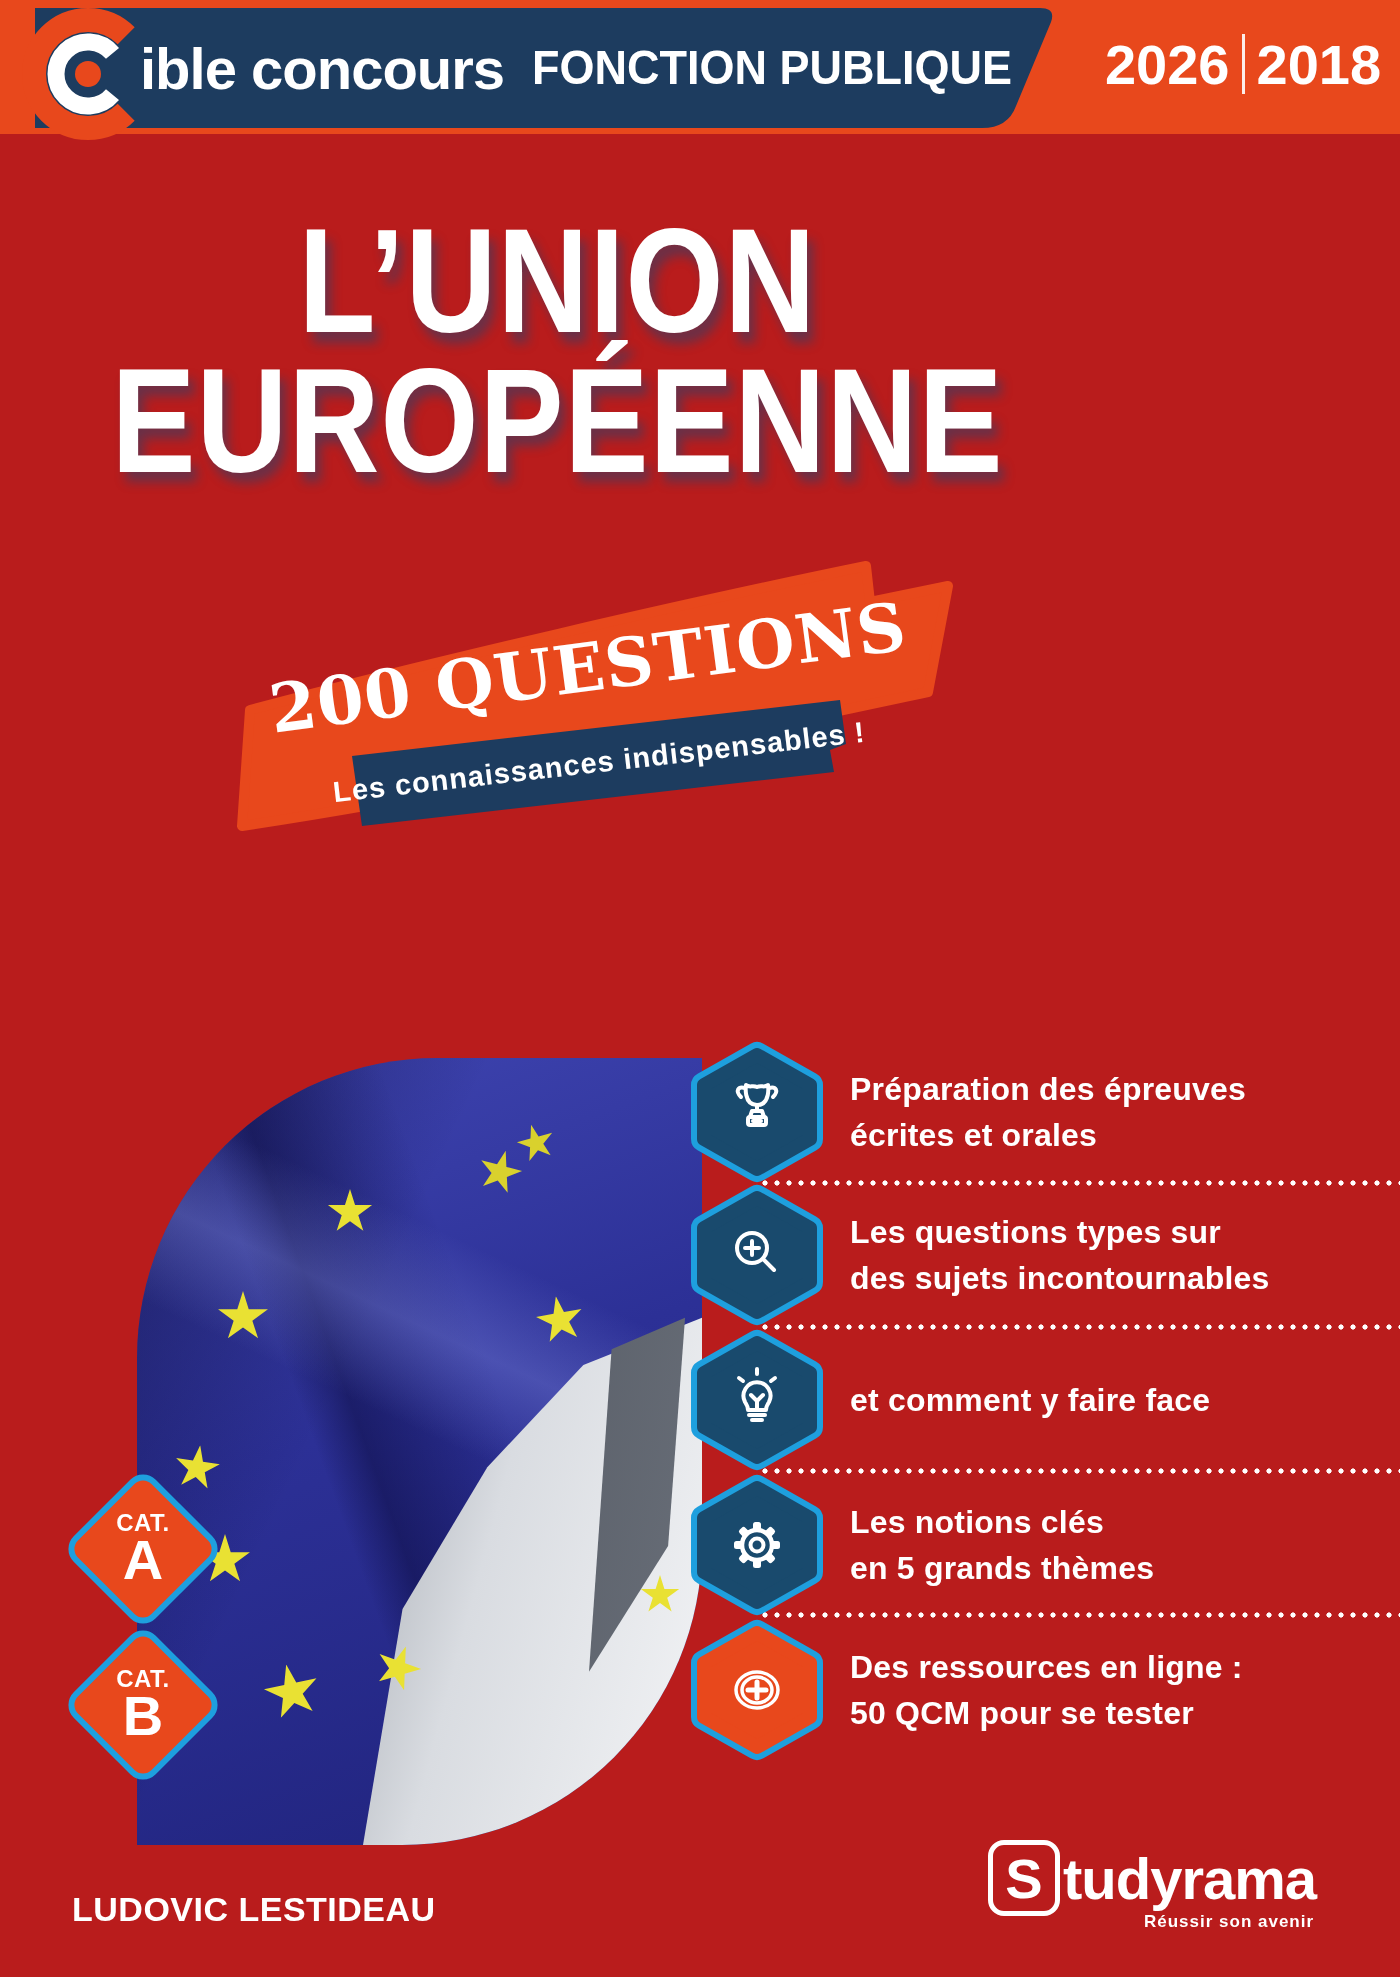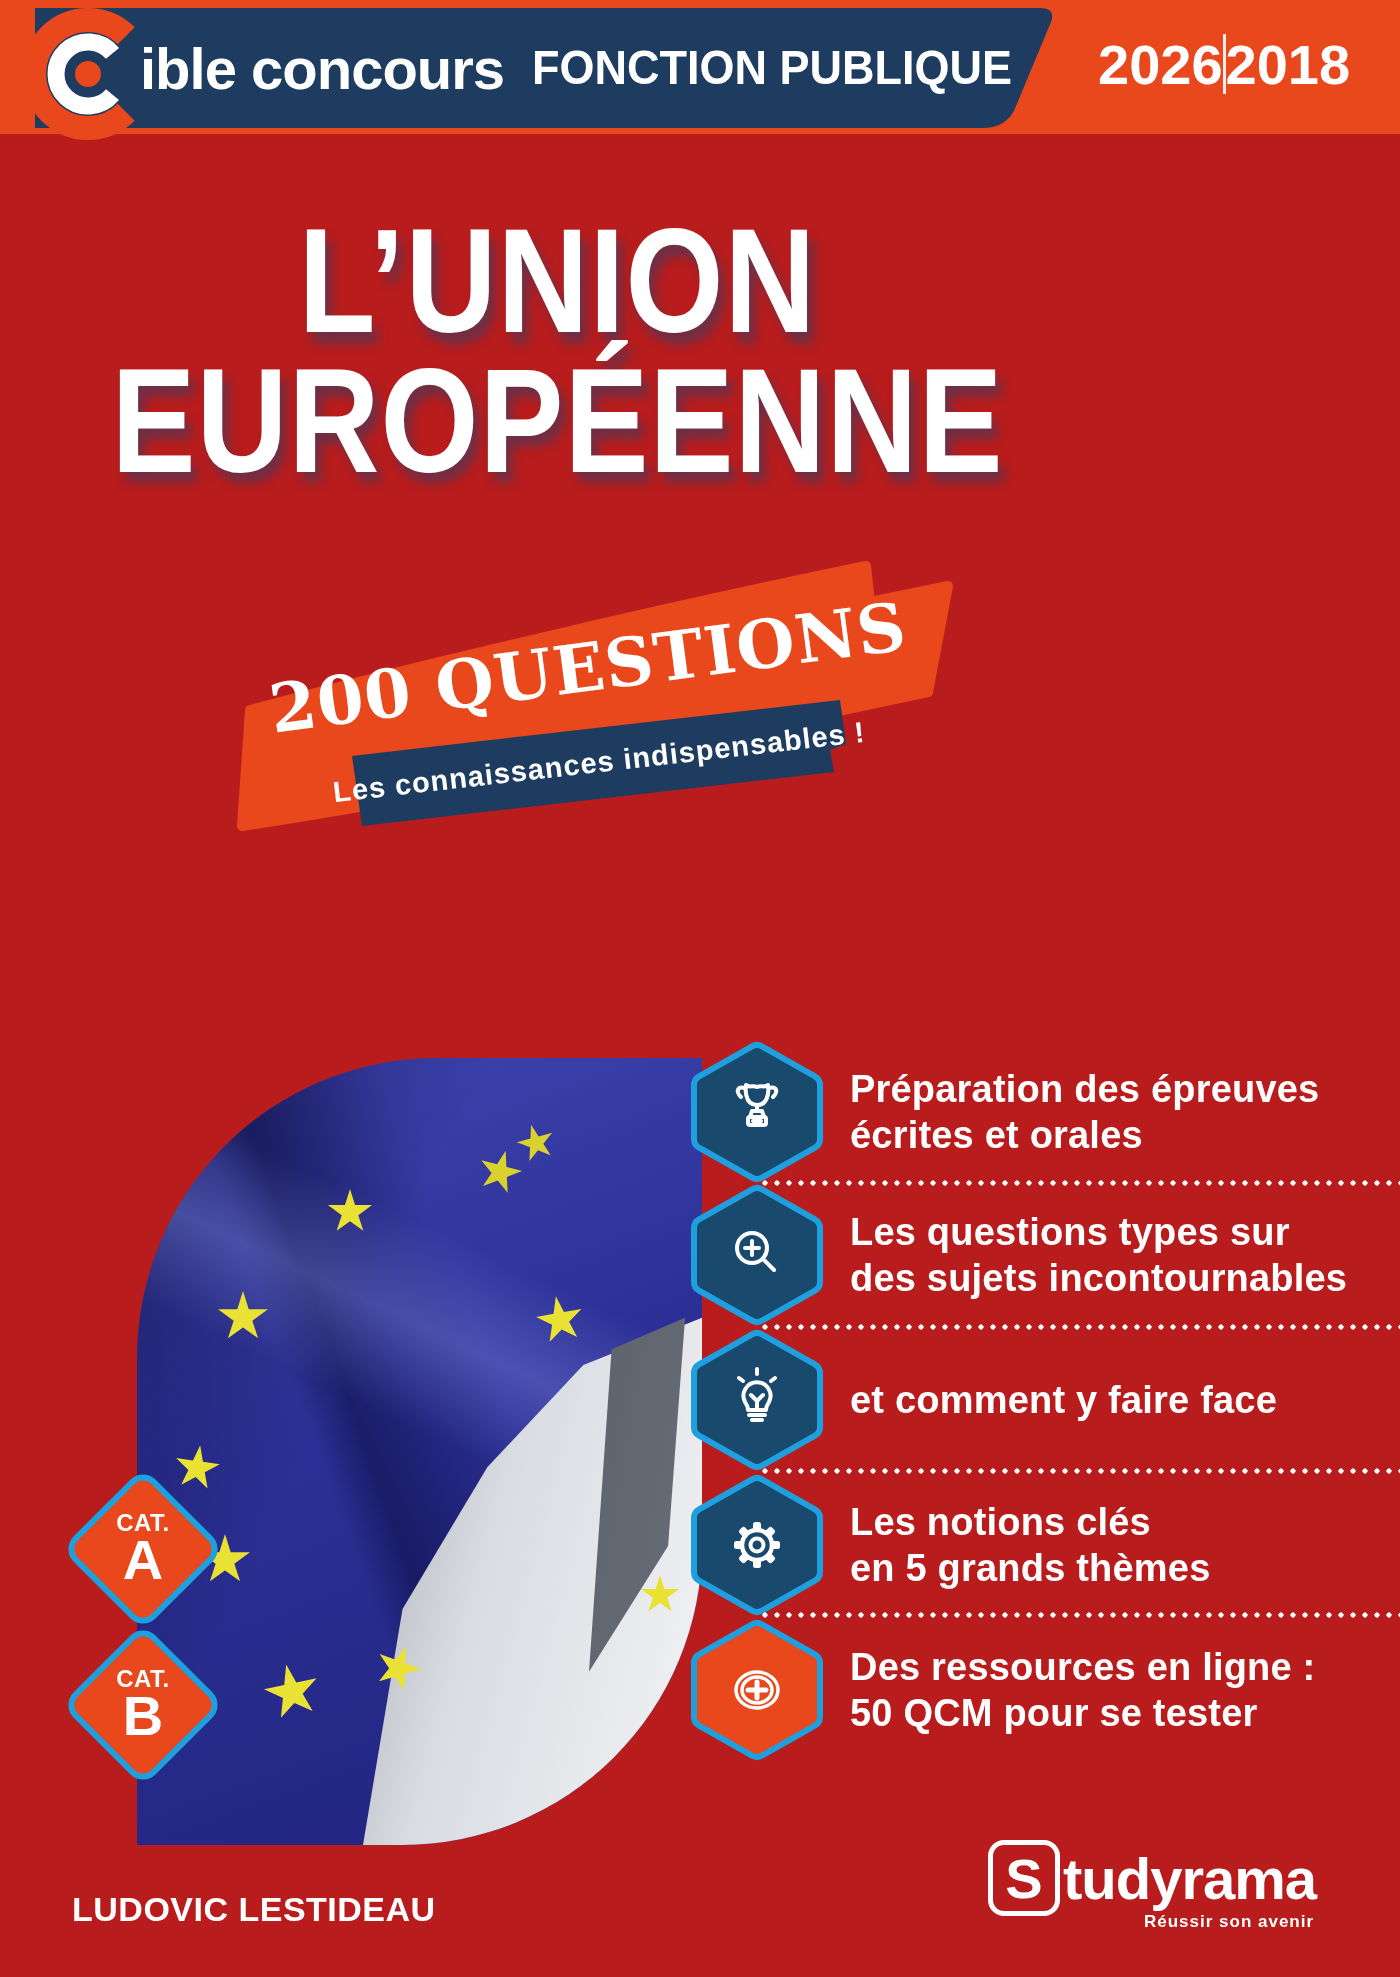--- a/index.html
+++ b/index.html
@@ -6,21 +6,21 @@
   #cover{
     position:relative; width:1400px; height:1977px; overflow:hidden;
     background:#b91c1c; font-family:"Liberation Sans", sans-serif;
   }
   
   .topbar{position:absolute;left:0;top:0;width:1400px;height:134px;background:#e8481c;}
   .navyband{position:absolute;left:0;top:0;width:1400px;height:140px;}
   .brandrow{position:absolute;left:140px;top:8px;height:120px;display:flex;align-items:center;gap:28px;z-index:6;}
   .brand{color:#fff;font-size:58px;font-weight:800;letter-spacing:-1px;}
   .collection{color:#fff;font-size:45px;font-weight:700;letter-spacing:0px;transform:scaleY(1.08);}
-  .years{position:absolute;left:1098px;top:8px;width:290px;height:112px;display:flex;align-items:center;gap:0;z-index:6;}
+  .years{position:absolute;left:1098px;top:8px;width:290px;height:112px;display:flex;align-items:center;justify-content:center;gap:12px;z-index:6;}
   .years span.y{color:#fff;font-size:56px;font-weight:800;}
   .ydiv{width:3px;height:60px;background:#fff;opacity:.9;}
   .cible-logo{position:absolute;left:8px;top:2px;z-index:7;}
   
   .title{
     position:absolute;left:0;top:212px;width:1115px;text-align:center;z-index:2;
     color:#fff;font-size:126px;font-weight:800;line-height:118px;letter-spacing:1px;
     transform:scaleY(1.18);transform-origin:top center;
     text-shadow:6px 9px 10px rgba(12,74,124,.45);
   }
@@ -46,21 +46,21 @@
     position:absolute;inset:0;
     background:linear-gradient(100deg,#3f434c 0%,#6a707a 100%);
     clip-path:polygon(84% 37%,97% 33%,94% 62%,80% 78%);
   }
   .star{
     position:absolute;background:#e9e133;
     clip-path:polygon(50% 0%,61% 35%,98% 35%,68% 57%,79% 91%,50% 70%,21% 91%,32% 57%,2% 35%,39% 35%);
   }
   
   .frow{position:absolute;left:688px;height:114px;display:flex;align-items:center;gap:24px;z-index:3;}
-  .ftext{color:#fff;font-size:38px;line-height:46px;font-weight:600;letter-spacing:.2px;white-space:nowrap;}
+  .ftext{color:#fff;font-size:32px;line-height:46px;font-weight:600;letter-spacing:.2px;white-space:nowrap;}
   .dots{
     position:absolute;left:762px;width:638px;height:6px;z-index:3;
     background-image:radial-gradient(circle at 3px 3px,#fff 2.3px,rgba(255,255,255,0) 2.9px);
     background-size:12px 6px;background-repeat:repeat-x;
   }
   
   .cat{
     position:absolute;left:85px;width:104px;height:104px;background:#e8481c;
     border:6px solid #1e9fde;border-radius:18px;transform:rotate(45deg);z-index:4;
     display:flex;align-items:center;justify-content:center;

